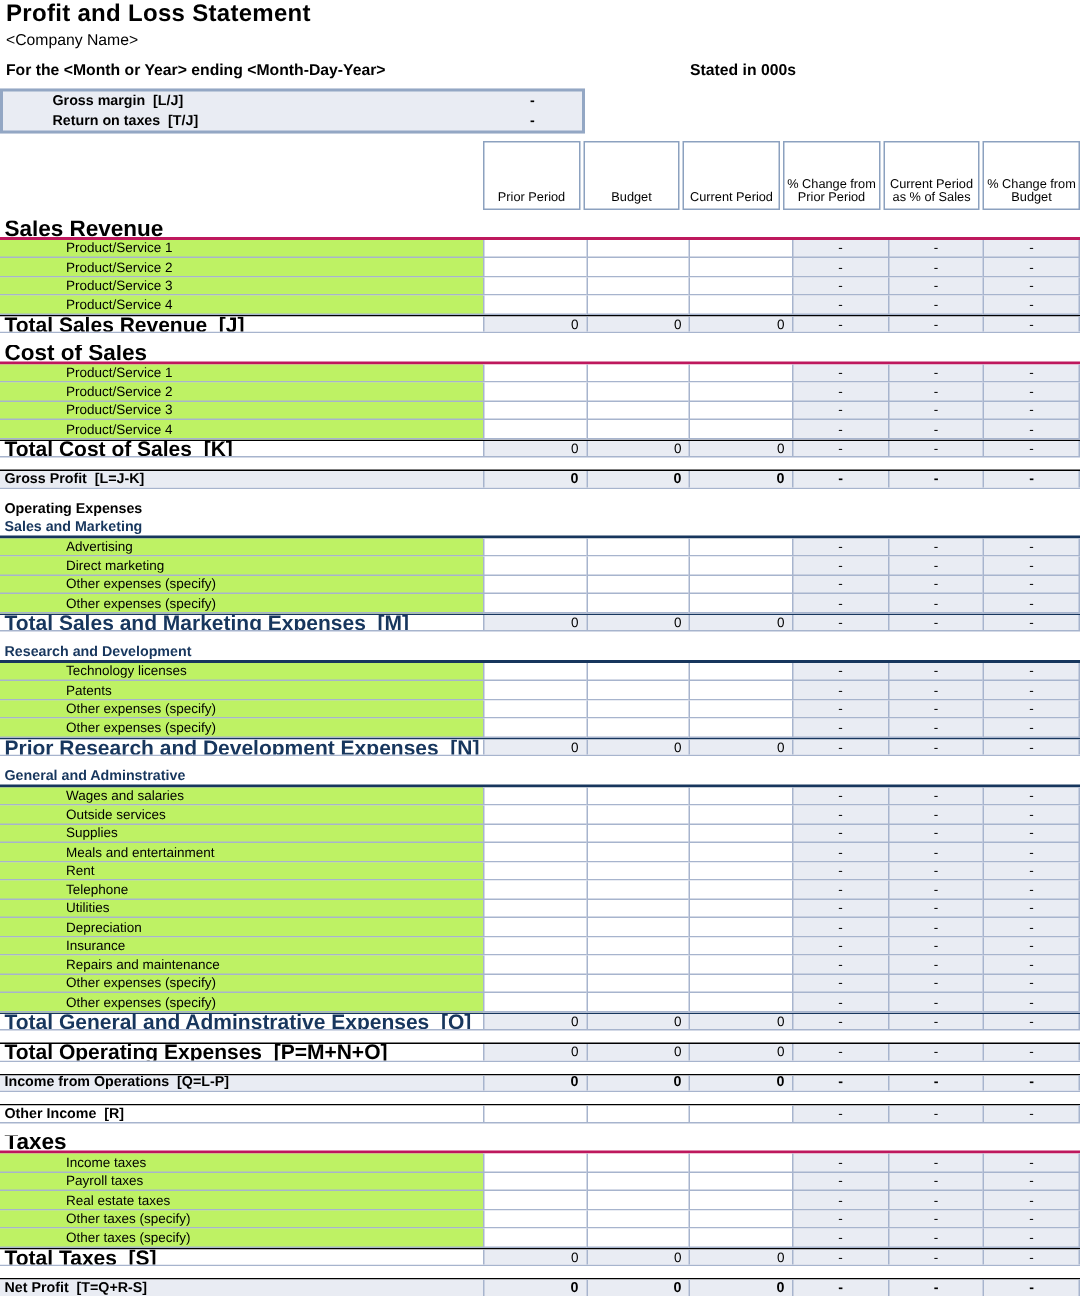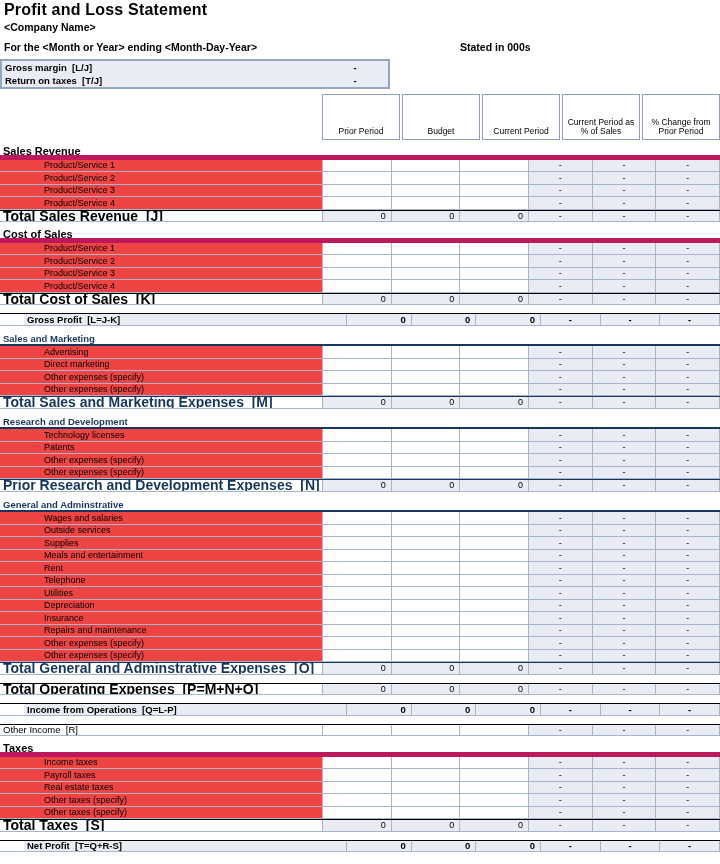--- a/index.html
+++ b/index.html
@@ -5,64 +5,64 @@
   :root{
     --bd:#a7b4cd;
     --fill:#e9ecf3;
     --navy:#17365d;
   }
   html,body{margin:0;padding:0;background:#fff;}
   body{font-family:"Liberation Sans",sans-serif;color:#000;}
   .page{position:relative;width:720px;height:864px;background:#fff;overflow:hidden;}
 
   .title{position:absolute;top:1px;left:4px;font-size:16px;font-weight:bold;letter-spacing:.2px;}
-  .company{position:absolute;top:21px;left:4px;font-size:10.5px;font-weight:bold;}
+  .company{position:absolute;top:21px;left:4px;font-size:10.5px;font-weight:normal;}
   .period{position:absolute;top:41px;left:4px;font-size:10.5px;font-weight:bold;}
   .stated{position:absolute;top:41px;left:460px;font-size:10.5px;font-weight:bold;}
 
   .summary{position:absolute;top:59px;left:0;width:390px;border:2px solid #93a7c4;background:var(--fill);box-sizing:border-box;}
   .summary .srow{display:flex;height:13px;align-items:center;font-weight:bold;font-size:9.5px;}
-  .summary .slabel{flex:1;padding-left:3px;white-space:pre;}
+  .summary .slabel{flex:1;padding-left:20px;white-space:pre;margin-left:13px;}
   .summary .sval{width:66px;text-align:center;}
 
   .header{position:absolute;top:94px;left:322px;right:0;height:46px;display:flex;gap:2px;}
   .hbox{flex:1 1 0;border:1.5px solid #8ca1bf;background:#fff;display:flex;align-items:flex-end;justify-content:center;text-align:center;font-size:8.5px;line-height:1.13;padding:0 1px 2px 1px;box-sizing:border-box;}
 
   .tbody{position:absolute;top:147px;left:0;width:720px;}
   .row{display:flex;height:12.5px;box-sizing:border-box;font-size:9px;align-items:stretch;}
   .row > *{box-sizing:border-box;}
   .lab{width:322px;display:flex;align-items:center;padding-left:3px;white-space:pre;overflow:hidden;}
   .dc{flex:1 1 0;display:flex;align-items:center;overflow:hidden;}
   .num{justify-content:flex-end;padding-right:5px;}
   .ctr{justify-content:center;}
 
-  .r-heading{font-weight:bold;font-size:11px;border-bottom:5px solid #be185d;}
+  .r-heading{font-weight:bold;font-size:15px;border-bottom:2px solid #be185d;}
   .r-plain_heading{font-weight:bold;font-size:9.5px;}
   .r-subheading{font-weight:bold;font-size:9.5px;color:var(--navy);border-bottom:2px solid var(--navy);}
   .r-heading .lab,.r-plain_heading .lab,.r-subheading .lab{width:720px;}
 
-  .r-item .lab{border-bottom:1px solid var(--bd);background:#ef4444;padding-left:44px;}
+  .r-item .lab{border-bottom:1px solid var(--bd);background:#bef264;padding-left:44px;}
   .r-item .dc{border-bottom:1px solid var(--bd);border-left:1px solid var(--bd);}
   .r-item .dc:last-child,.r-total .dc:last-child,.r-total_blue .dc:last-child,
   .r-grand .dc:last-child,.r-input_bold .dc:last-child{border-right:1px solid var(--bd);}
   .in{background:#fff;}
   .calc{background:var(--fill);}
 
   .r-total,.r-total_blue{border-top:1.5px solid #000;border-bottom:1px solid var(--bd);}
   .r-total .lab,.r-total_blue .lab{font-weight:bold;font-size:14px;background:#fff;text-align:center;}
   .r-total .dc,.r-total_blue .dc{background:var(--fill);border-left:1px solid var(--bd);}
   .r-total_blue{border-top-color:var(--navy);}
   .r-total_blue .lab{color:var(--navy);}
 
-  .r-grand{border-top:1.5px solid #000;border-bottom:1px solid var(--bd);font-weight:bold;font-size:9.5px;padding-left:24px;}
+  .r-grand{border-top:1.5px solid #000;border-bottom:1px solid var(--bd);font-weight:bold;font-size:9.5px;}
   .r-grand .lab,.r-grand .dc{background:var(--fill);}
   .r-grand .dc{border-left:1px solid var(--bd);}
 
   .r-input_bold{border-top:1.5px solid #000;border-bottom:1px solid var(--bd);}
-  .r-input_bold .lab{font-weight:normal;font-size:9.5px;background:#fff;}
+  .r-input_bold .lab{font-weight:bold;font-size:9.5px;background:#fff;}
   .r-input_bold .dc{border-left:1px solid var(--bd);}
 
   .r-gap{height:8px;}
 </style>
 </head>
 <body>
 
 <div class="page">
   <div class="title">Profit and Loss Statement</div>
   <div class="company">&lt;Company Name&gt;</div>
@@ -77,22 +77,23 @@
     <div class="srow">
       <span class="slabel">Return on taxes  [T/J]</span>
       <span class="sval">-</span>
     </div>
   </div>
 
   <div class="header">
       <div class="hbox">Prior Period</div>
       <div class="hbox">Budget</div>
       <div class="hbox">Current Period</div>
+      <div class="hbox">% Change from Prior Period</div>
       <div class="hbox">Current Period as % of Sales</div>
-      <div class="hbox">% Change from Prior Period</div>
+      <div class="hbox">% Change from Budget</div>
     </div>
 
   <div class="tbody">
       <div class="row r-heading">
         <div class="lab">Sales Revenue</div>
       </div>
       <div class="row r-item">
         <div class="lab">Product/Service 1</div>
         <div class="dc in num"></div>
         <div class="dc in num"></div>
@@ -190,20 +191,23 @@
       <div class="row r-grand">
         <div class="lab">Gross Profit  [L=J-K]</div>
         <div class="dc num">0</div>
         <div class="dc num">0</div>
         <div class="dc num">0</div>
         <div class="dc ctr">-</div>
         <div class="dc ctr">-</div>
         <div class="dc ctr">-</div>
       </div>
       <div class="r-gap"></div>
+      <div class="row r-plain_heading">
+        <div class="lab">Operating Expenses</div>
+      </div>
       <div class="row r-subheading">
         <div class="lab">Sales and Marketing</div>
       </div>
       <div class="row r-item">
         <div class="lab">Advertising</div>
         <div class="dc in num"></div>
         <div class="dc in num"></div>
         <div class="dc in num"></div>
         <div class="dc calc ctr">-</div>
         <div class="dc calc ctr">-</div>

